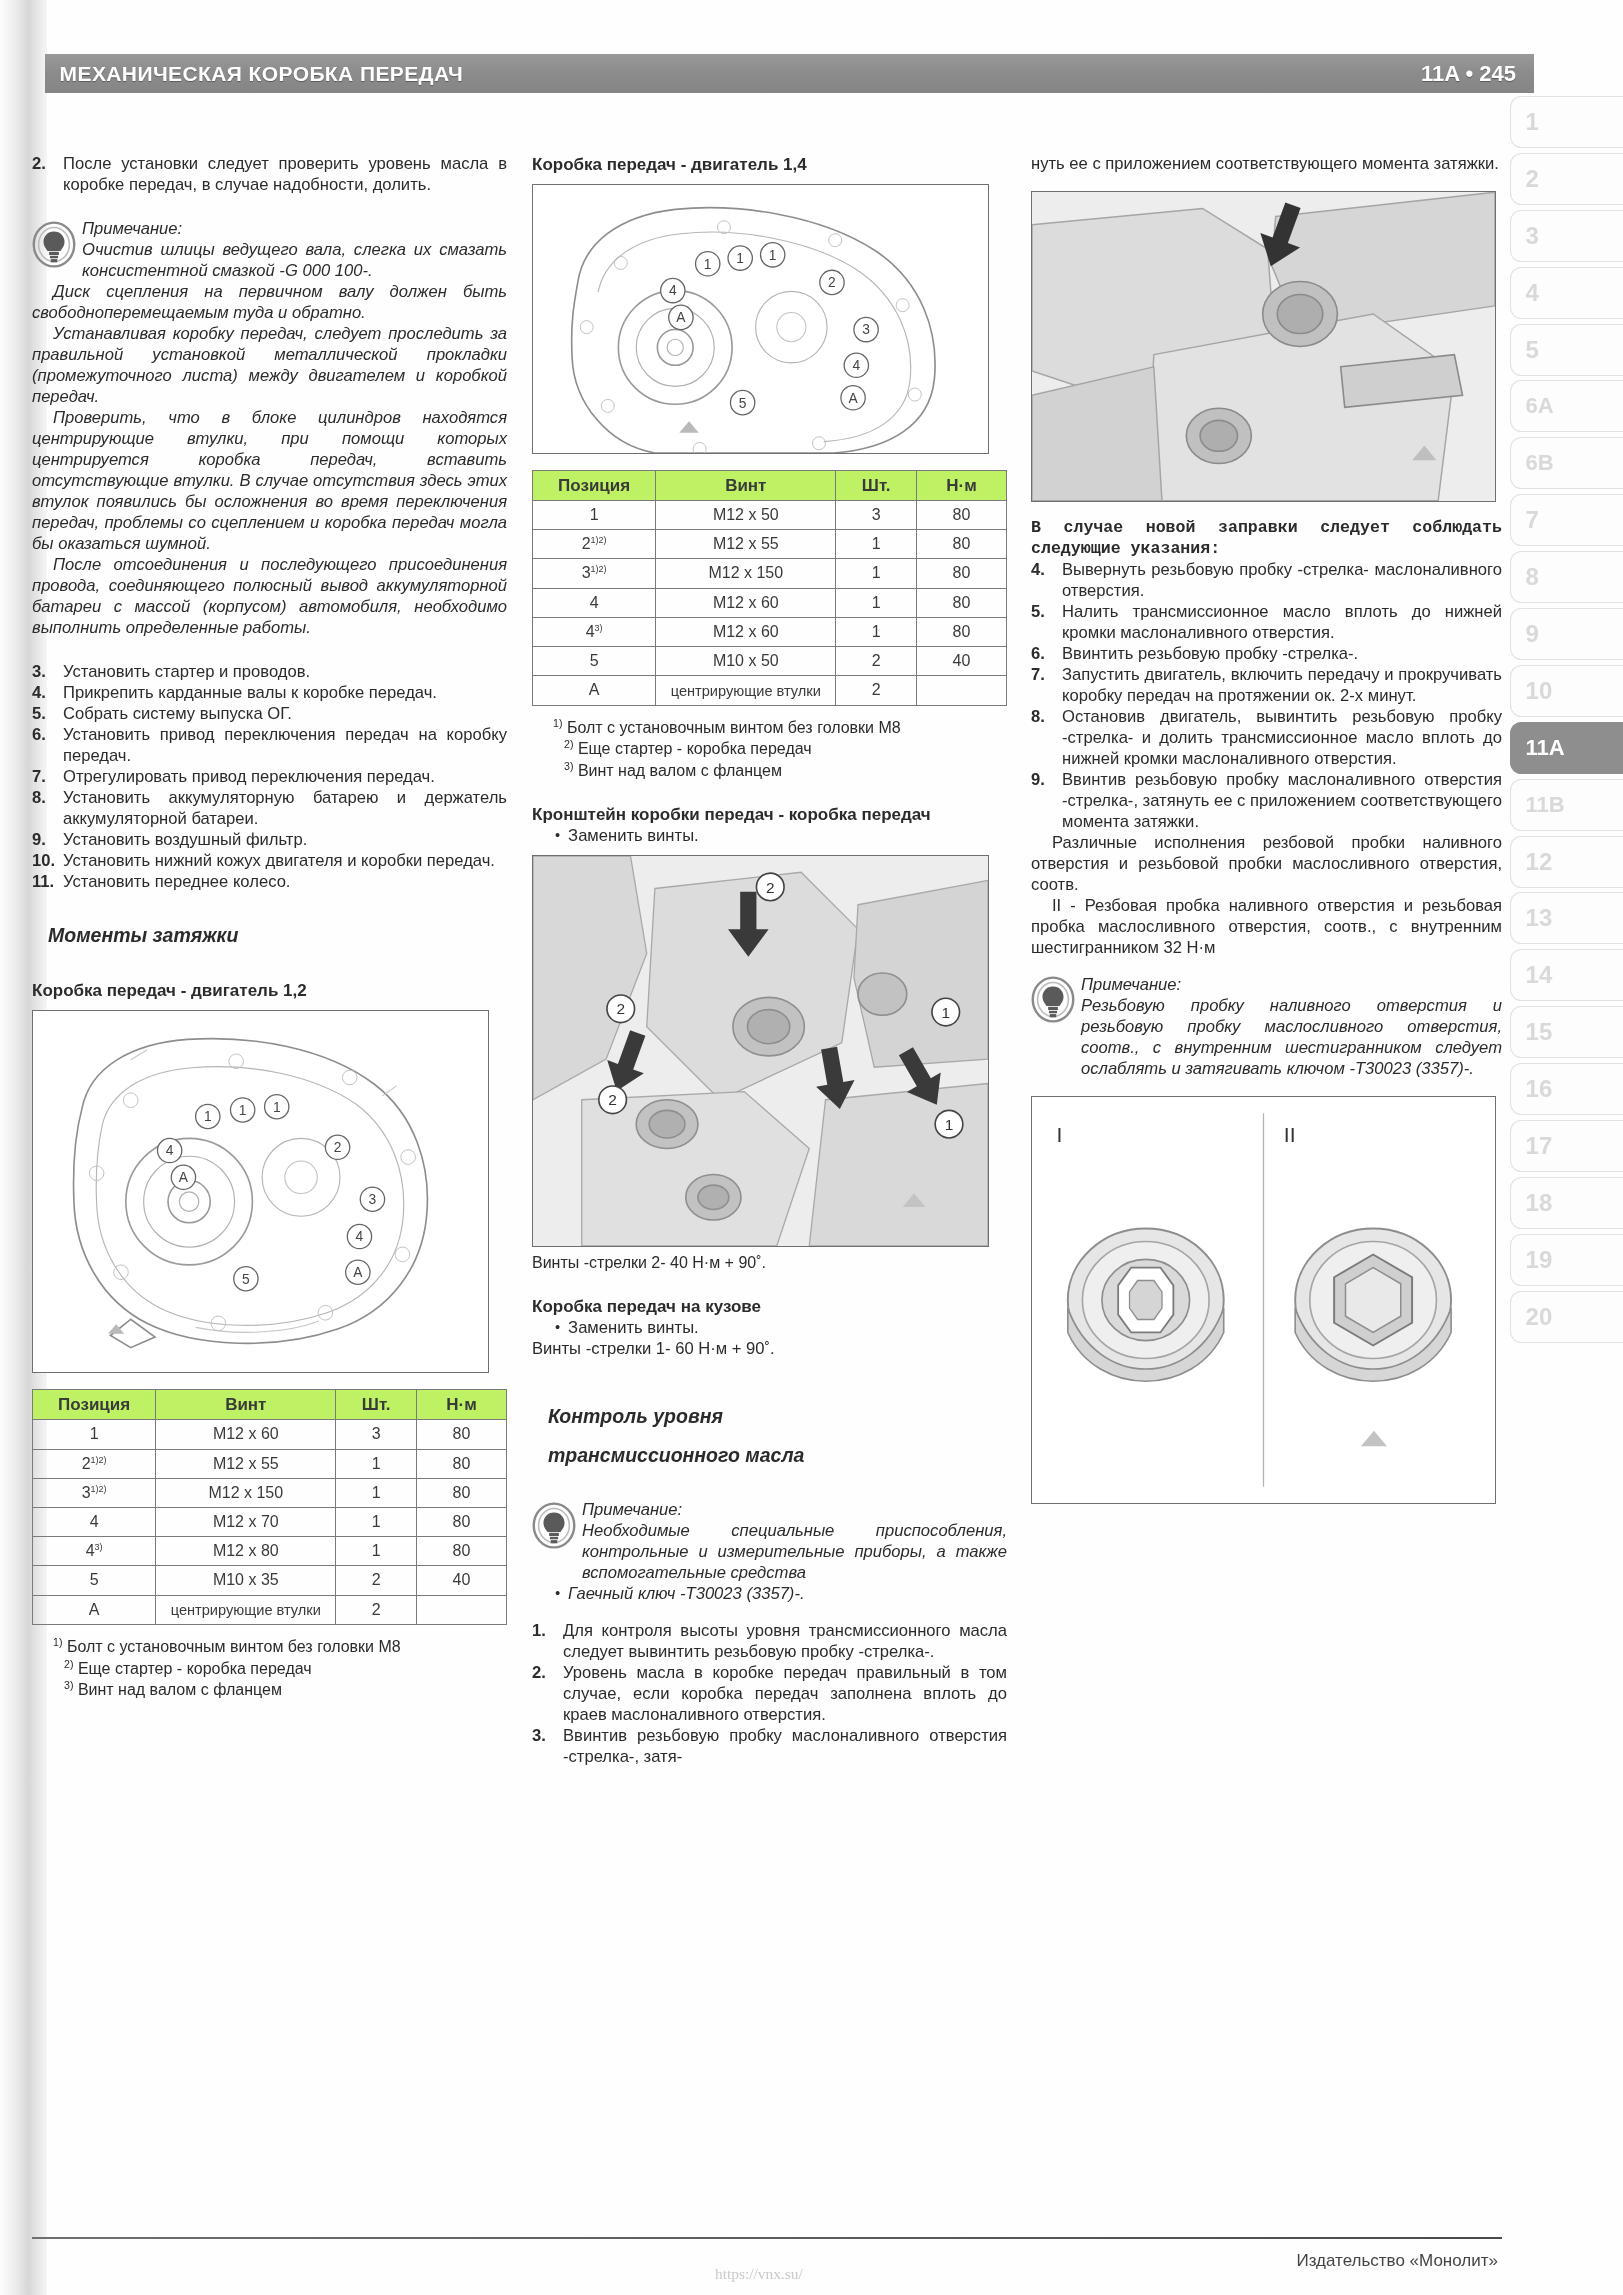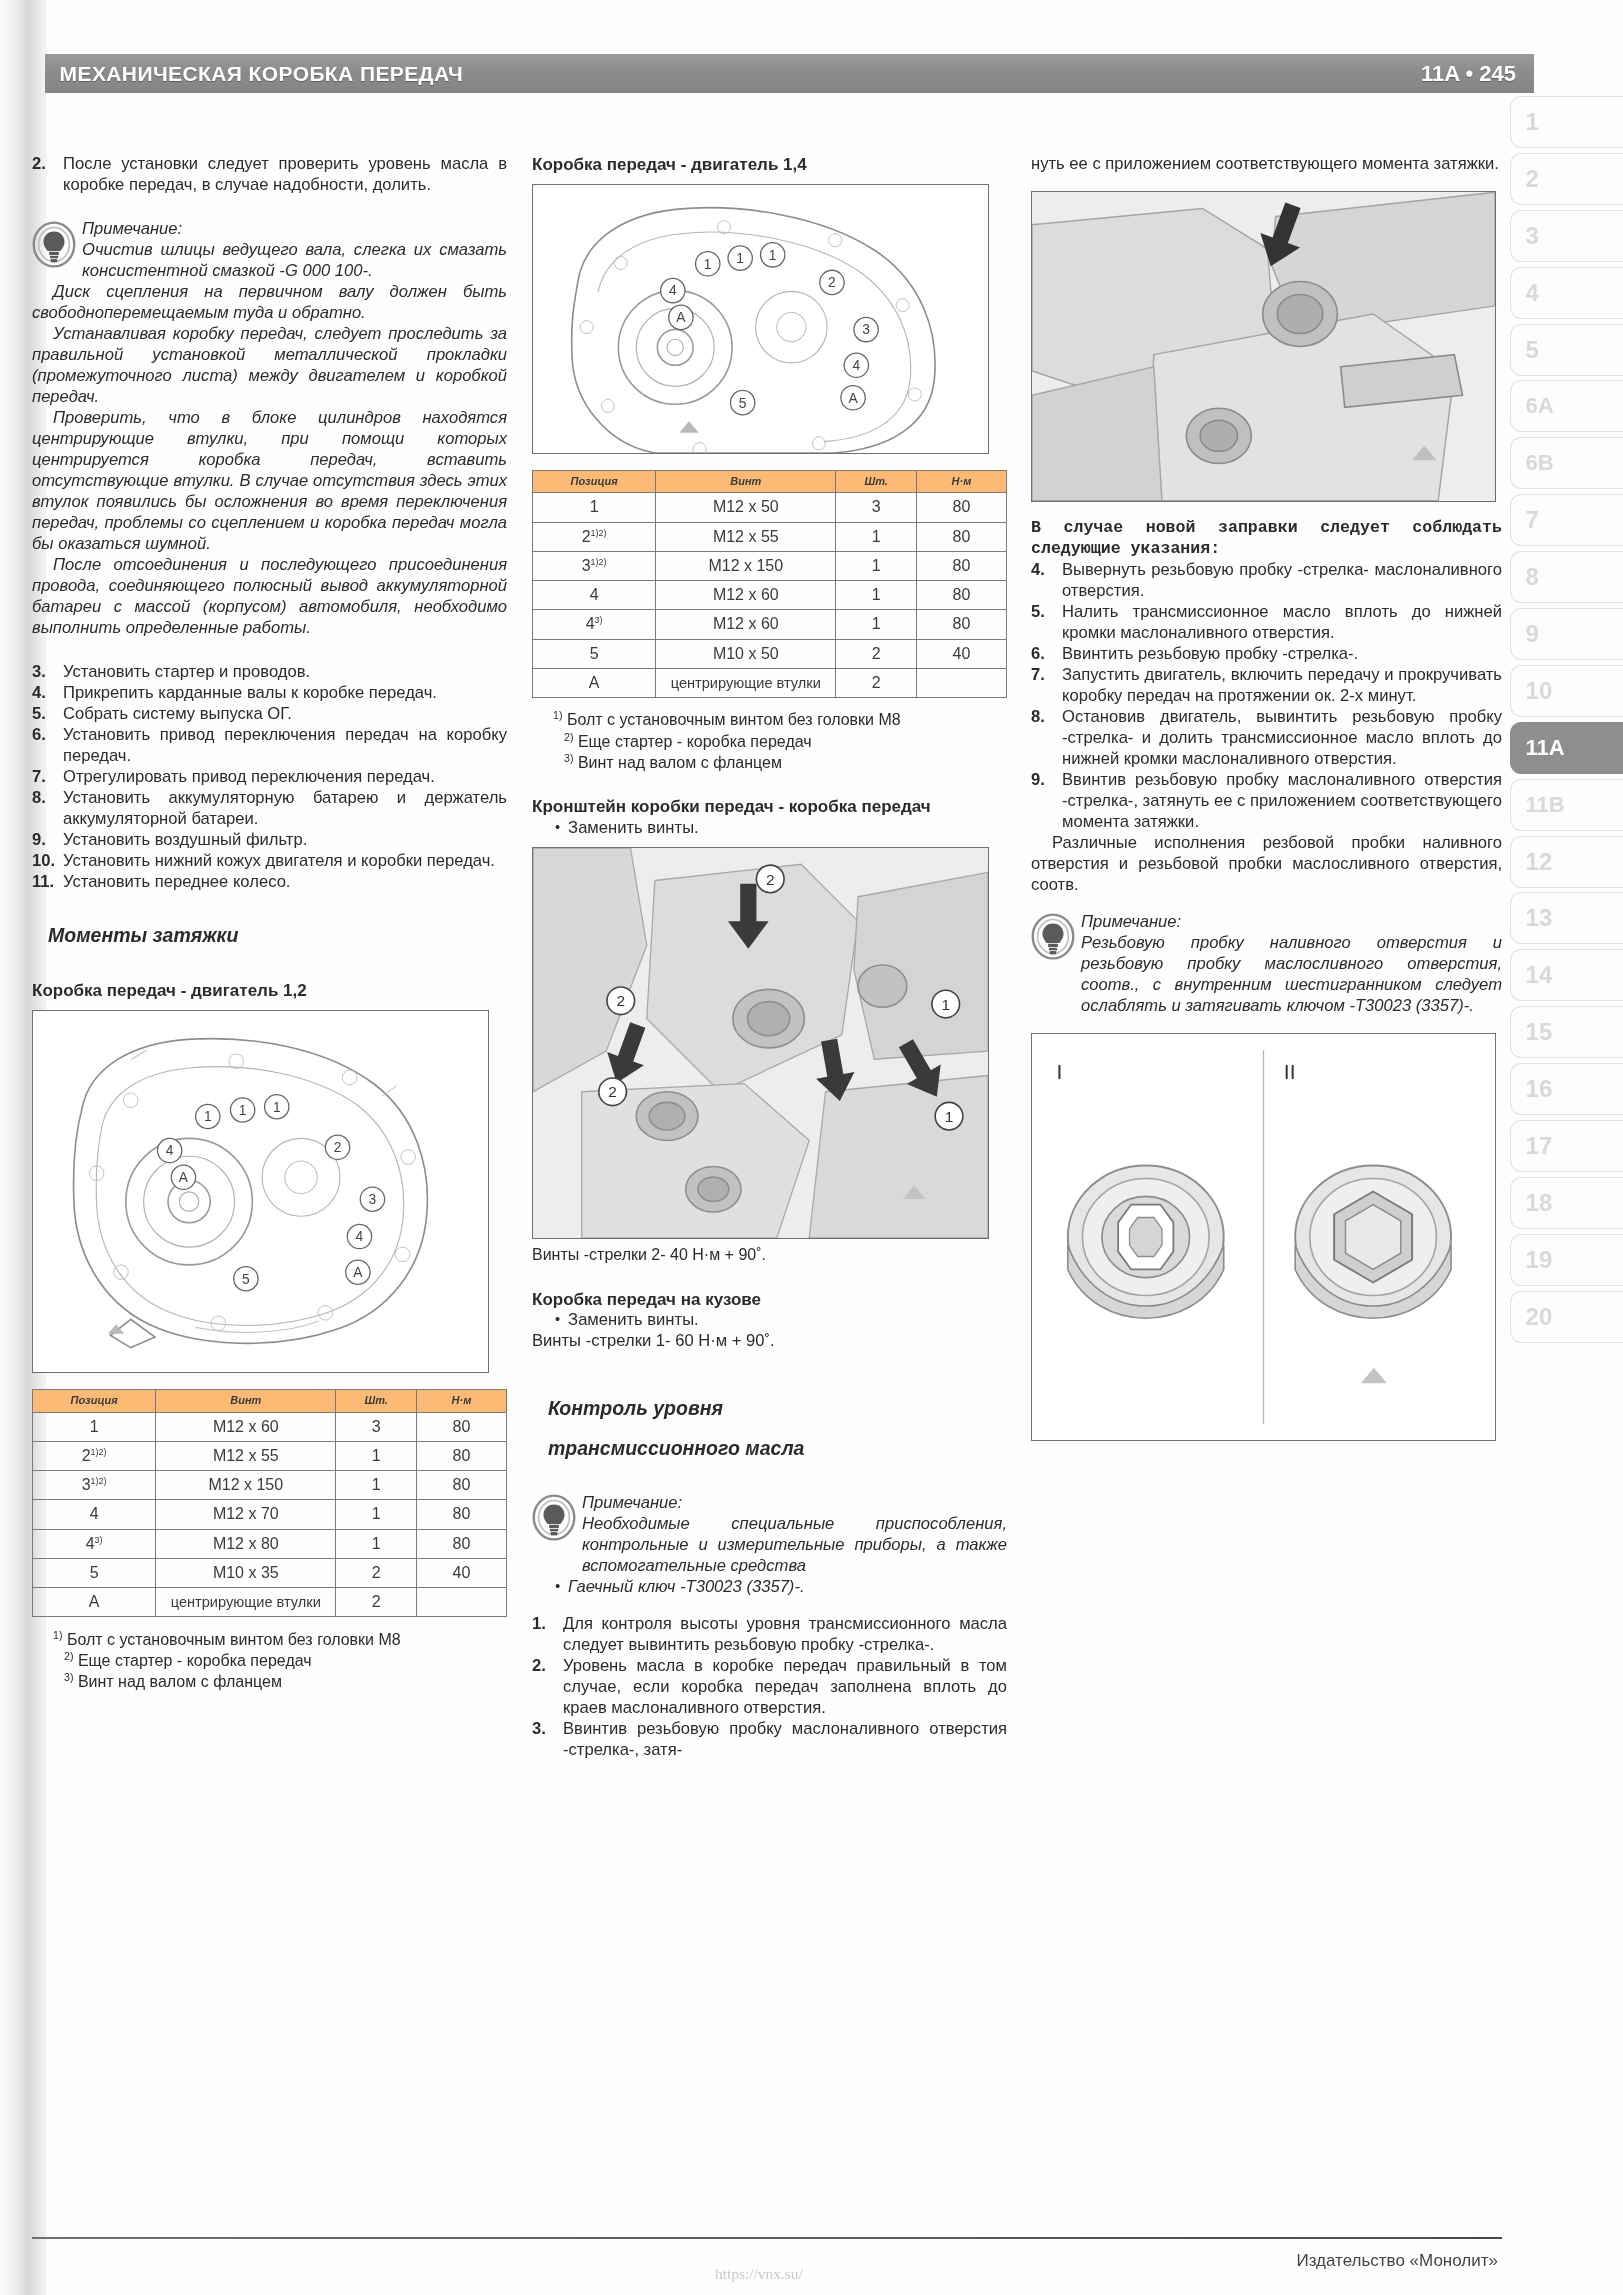--- a/index.html
+++ b/index.html
@@ -53,21 +53,21 @@
   .bullet .dot{font-size:14.6px;line-height:1.35;}
 
   
   .fig{border:1.3px solid #6f6f6f;background:#fff;position:relative;overflow:hidden;}
   .figcap{font-size:16px;margin-top:6.5px;}
 
   
   table.spec{border-collapse:collapse;width:100%;font-size:16px;}
   table.spec th,table.spec td{border:1.1px solid #7a7a7a;text-align:center;
     padding:4px 1.6px;font-weight:normal;color:#3a3a3a;}
-  table.spec th{font-weight:bold;background:#fdba74;font-size:11px;font-style:italic;}
+  table.spec th{font-weight:bold;background:#bef264;font-size:17px;}
   table.spec td.small{font-size:14.6px;line-height:1.1;}
   sup{font-size:9px;vertical-align:super;}
   .fn{font-size:16px;line-height:1.25;}
   .fn .mark{font-size:10.6px;vertical-align:super;}
 
   
   .tabs{position:absolute;right:0;top:96px;width:114px;}
   .tab{height:50px;margin-bottom:4.9px;border:1.1px solid #e2e2e2;
     border-right:none;border-radius:11.4px 0 0 11.4px;background:#fdfdfd;
     display:flex;align-items:center;padding-left:14.6px;
@@ -555,20 +555,21 @@
     <div class="li">
         <span class="n">8.</span>
         <span class="t">Остановив двигатель, вывинтить резьбовую пробку -стрелка- и долить трансмиссионное масло вплоть до нижней кромки маслоналивного отверстия.</span>
       </div>
     <div class="li">
         <span class="n">9.</span>
         <span class="t">Ввинтив резьбовую пробку маслоналивного отверстия -стрелка-, затянуть ее с приложением соответствующего момента затяжки.</span>
       </div>
 
     <div class="just indent">Различные исполнения резбовой пробки наливного отверстия и резьбовой пробки маслосливного отверстия, соотв.</div>
+    <div class="just indent">II - Резбовая пробка наливного отверстия и резьбовая пробка маслосливного отверстия, соотв., с внутренним шестигранником 32 Н·м</div>
 
     <div class="sp20"></div>
     <div class="note">
       <svg class="note-icon" viewBox="0 0 54 58">
         <ellipse cx="27" cy="29" rx="25" ry="27" fill="none" stroke="#8a8a8a" stroke-width="3"></ellipse>
         <ellipse cx="27" cy="29" rx="19" ry="21" fill="none" stroke="#bdbdbd" stroke-width="2"></ellipse>
         <path d="M27 13 C19 13 14 19 14 26 C14 31 17 34 19 37 L35 37 C37 34 40 31 40 26 C40 19 35 13 27 13 Z" fill="#5a5a5a"></path>
         <rect x="21" y="38" width="12" height="4" fill="#5a5a5a"></rect>
         <rect x="22" y="43" width="10" height="3" fill="#5a5a5a"></rect>
         <rect x="23" y="47" width="8" height="4" fill="#5a5a5a"></rect>

